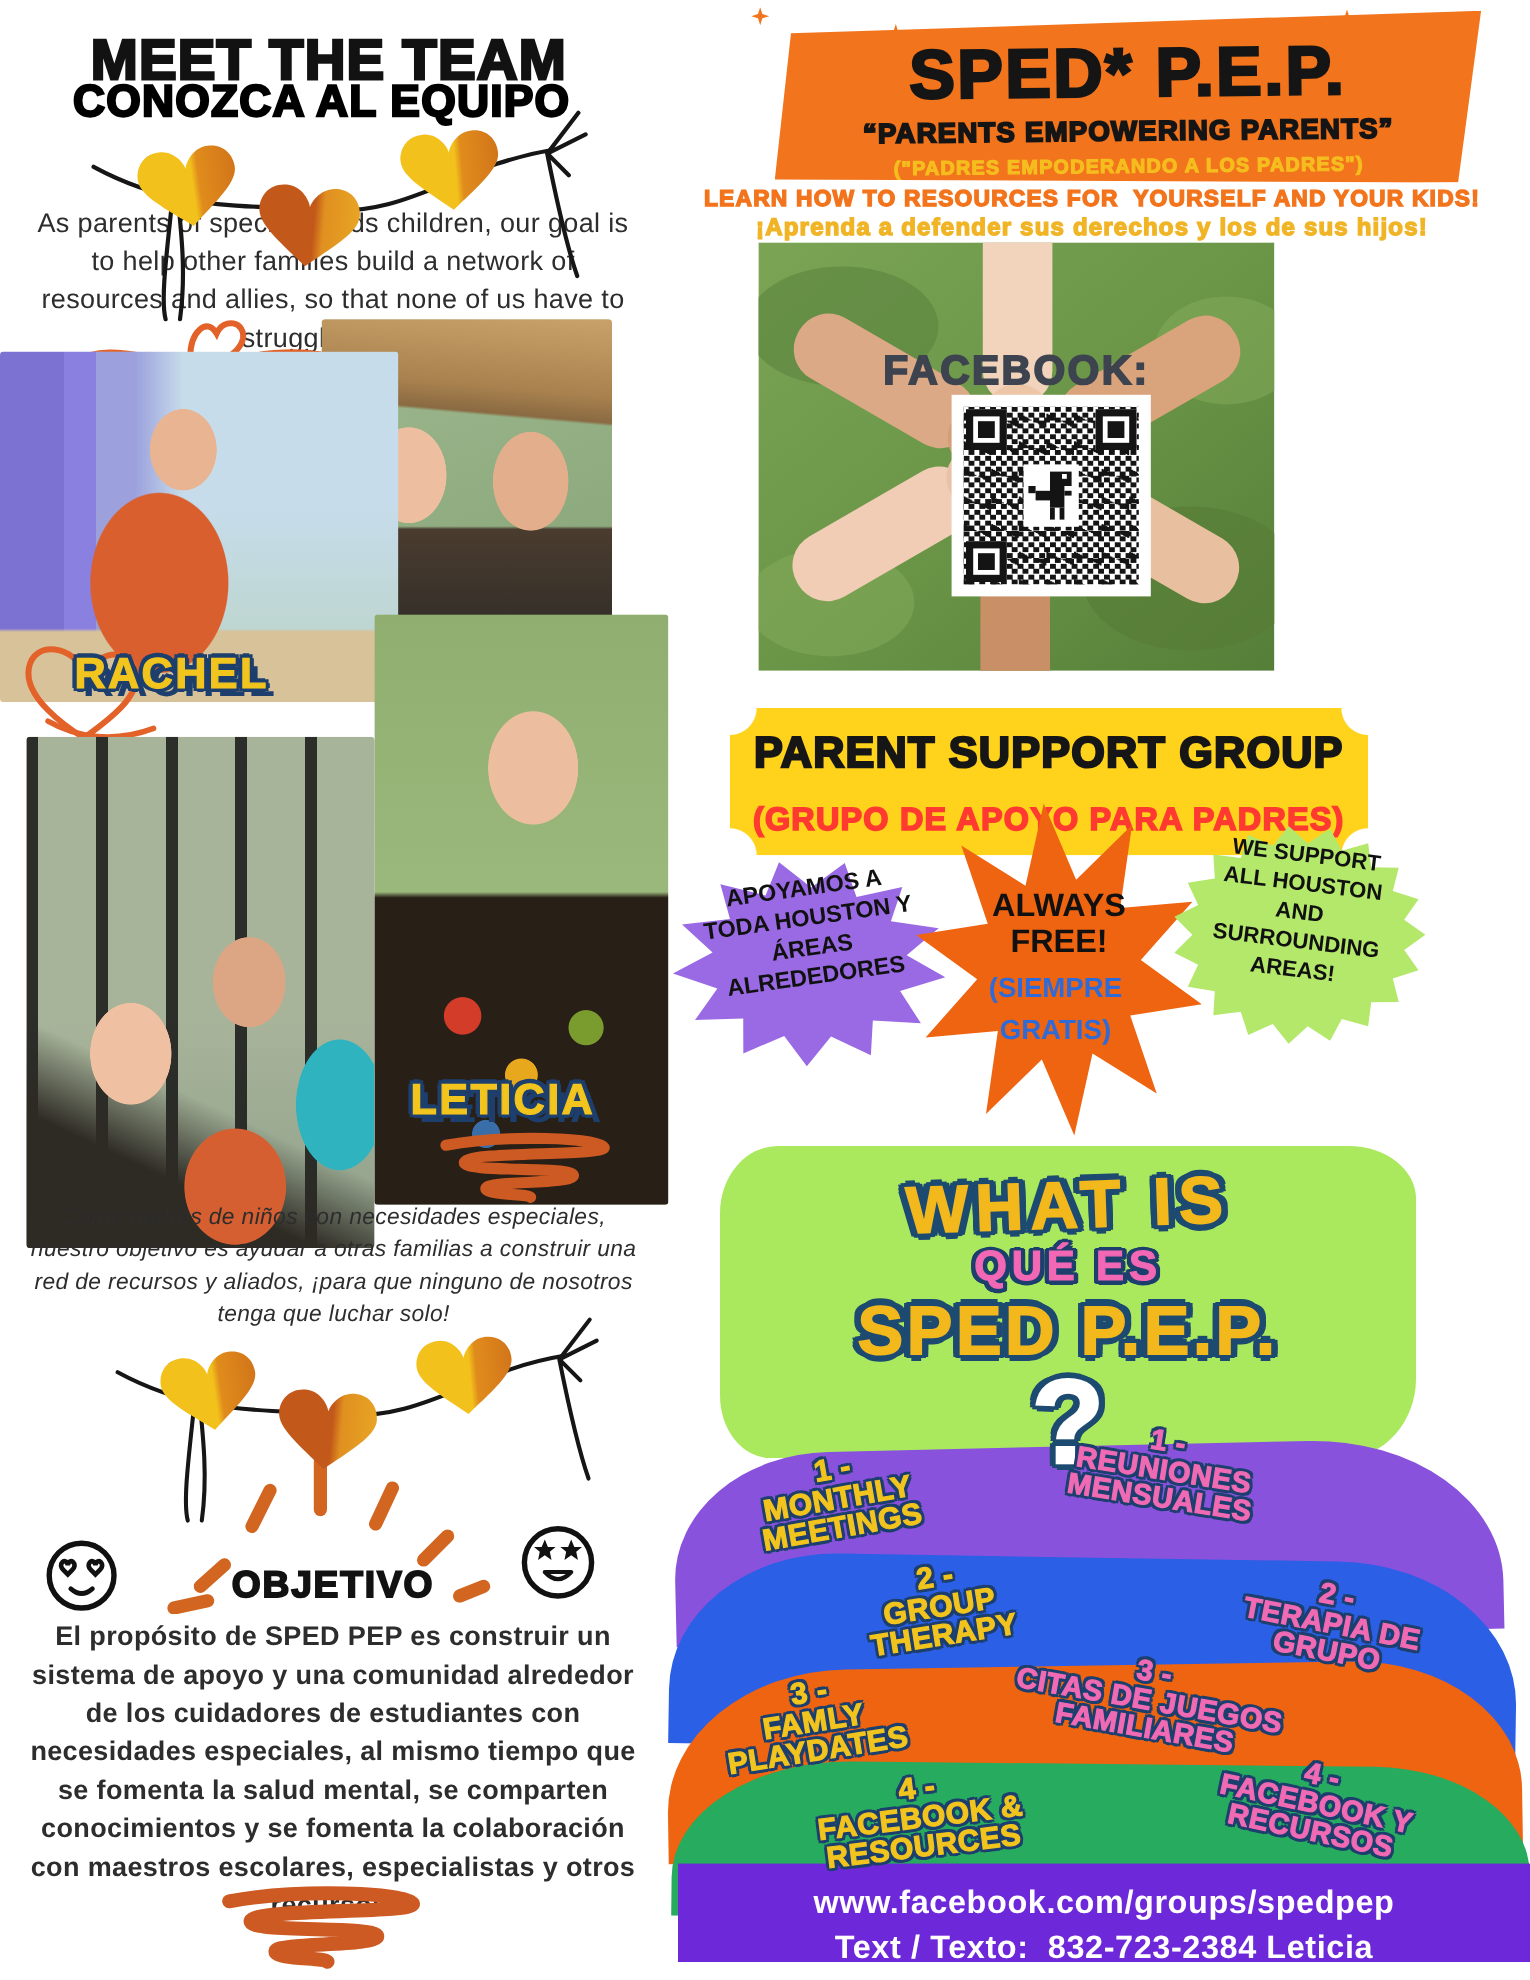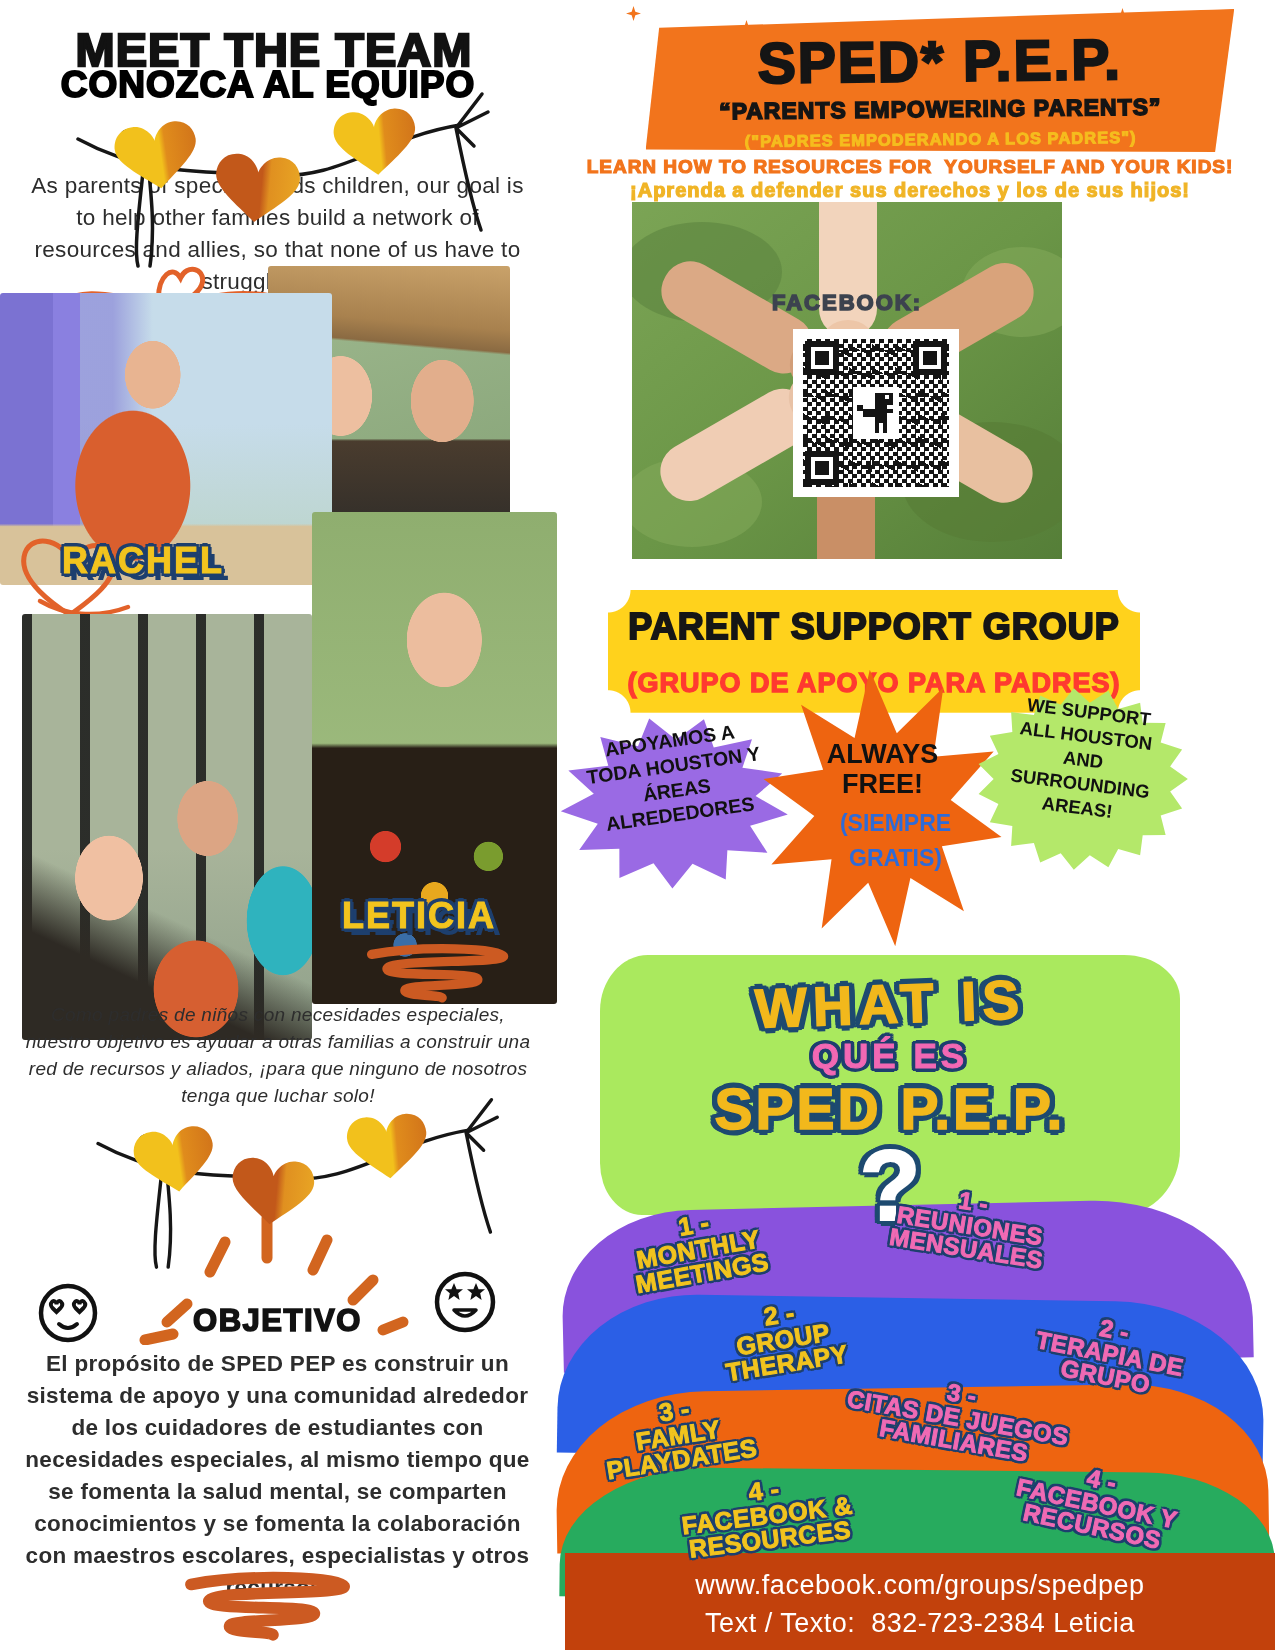--- a/index.html
+++ b/index.html
@@ -246,21 +246,21 @@
             <ellipse cx="216" cy="142" rx="27" ry="24" fill="#e8c2a6"></ellipse>
           </g>
         <g transform="rotate(300 215 180)">
             <rect x="187" y="-30" width="58" height="165" rx="28" fill="#dba985"></rect>
             <ellipse cx="216" cy="142" rx="27" ry="24" fill="#d29e78"></ellipse>
           </g>
       </g>
     </svg>
   </div>
 
-  <div class="abs ctr chunk" style="left:632px;top:290px;width:430px;font-size:22px;color:#3d434f;letter-spacing:2px;-webkit-text-stroke:1.6px currentColor;">FACEBOOK:</div>
+  <div class="abs ctr chunk" style="left:632px;top:290px;width:430px;font-size:34px;color:#3d434f;letter-spacing:2px;-webkit-text-stroke:1.6px currentColor;">FACEBOOK:</div>
 
   <div class="qr-card" style="left:795px;top:331px;width:162px;height:164px;">
     <div class="qr-mod"></div>
     <div class="qr-finder" style="left:10px;top:10px;">
         <div class="dot"></div>
       </div>
     <div class="qr-finder" style="right:10px;top:10px;">
         <div class="dot"></div>
       </div>
     <div class="qr-finder" style="left:10px;bottom:10px;">
@@ -293,21 +293,21 @@
   <div class="burst-txt" style="left:575px;top:728px;width:200px;font-size:19.5px;line-height:1.27;transform:rotate(-8deg);">APOYAMOS A
 TODA HOUSTON Y
 ÁREAS
 ALREDEDORES</div>
 
   <svg class="abs" style="left:760px;top:668px;" width="245" height="280" viewBox="0 0 300 300" preserveAspectRatio="none">
     <polygon fill="#ee6410" points="295.7,181.0 222.7,191.0 249.7,260.7 184.2,224.9 165.6,298.2 132.5,230.2 75.5,279.0 87.6,204.9 13.9,210.6 66.5,158.6 4.3,119.0 77.3,109.0 50.3,39.3 115.8,75.1 134.4,1.8 167.5,69.8 224.5,21.0 212.4,95.1 286.1,89.4 233.5,141.4"></polygon>
   </svg>
   <div class="burst-txt" style="left:785px;top:740px;width:195px;font-size:27px;line-height:1.1;">ALWAYS
 FREE!</div>
-  <div class="burst-txt" style="left:798px;top:806px;width:195px;font-size:23px;line-height:1.5;color:#2e6bd8;">(SIEMPRE
+  <div class="burst-txt" style="left:782px;top:806px;width:195px;font-size:23px;line-height:1.5;color:#2e6bd8;">(SIEMPRE
 GRATIS)</div>
 
   <svg class="abs" style="left:975px;top:680px;" width="215" height="198" viewBox="0 0 300 300" preserveAspectRatio="none">
     <polygon fill="#b4e86a" points="297.0,150.0 272.3,169.1 289.0,194.8 259.1,205.2 266.0,234.8 234.0,235.3 230.4,265.5 199.8,256.2 186.1,283.8 160.2,265.6 137.9,287.5 119.6,262.5 91.0,276.4 82.2,247.1 50.4,251.5 52.1,221.2 20.7,215.7 32.7,187.7 5.0,172.7 26.0,150.0 5.0,127.3 32.7,112.3 20.7,84.3 52.1,78.8 50.4,48.5 82.2,52.9 91.0,23.6 119.6,37.5 137.9,12.5 160.2,34.4 186.1,16.2 199.8,43.8 230.4,34.5 234.0,64.7 266.0,65.2 259.1,94.8 289.0,105.2 272.3,130.9"></polygon>
   </svg>
   <div class="burst-txt" style="left:993px;top:700px;width:180px;font-size:18.5px;line-height:1.3;transform:rotate(7deg);">WE SUPPORT
 ALL HOUSTON
 AND
 SURROUNDING
 AREAS!</div>
@@ -349,18 +349,18 @@
 CITAS DE JUEGOS
 FAMILIARES</div>
 
   <div class="prog en ring" style="left:652px;top:1478px;width:230px;transform:rotate(-7deg);z-index:8;">4 -
 FACEBOOK &amp;
 RESOURCES</div>
   <div class="prog es ring" style="left:982px;top:1468px;width:230px;transform:rotate(12deg);z-index:8;">4 -
 FACEBOOK Y
 RECURSOS</div>
 
-  <div class="abs" style="left:565px;top:1553px;width:710px;height:97px;background:#c2410c;z-index:7;">
+  <div class="abs" style="left:565px;top:1553px;width:710px;height:82px;background:#6d28d9;z-index:7;font-weight:bold;">
     <div class="ctr" style="margin-top:17px;font-size:27px;color:#ffffff;letter-spacing:.5px;">www.facebook.com/groups/spedpep</div>
     <div class="ctr prewrap" style="margin-top:7px;font-size:27px;color:#ffffff;letter-spacing:.5px;">Text / Texto:  832-723-2384 Leticia</div>
   </div>
 
 </div>
 
 </body></html>

